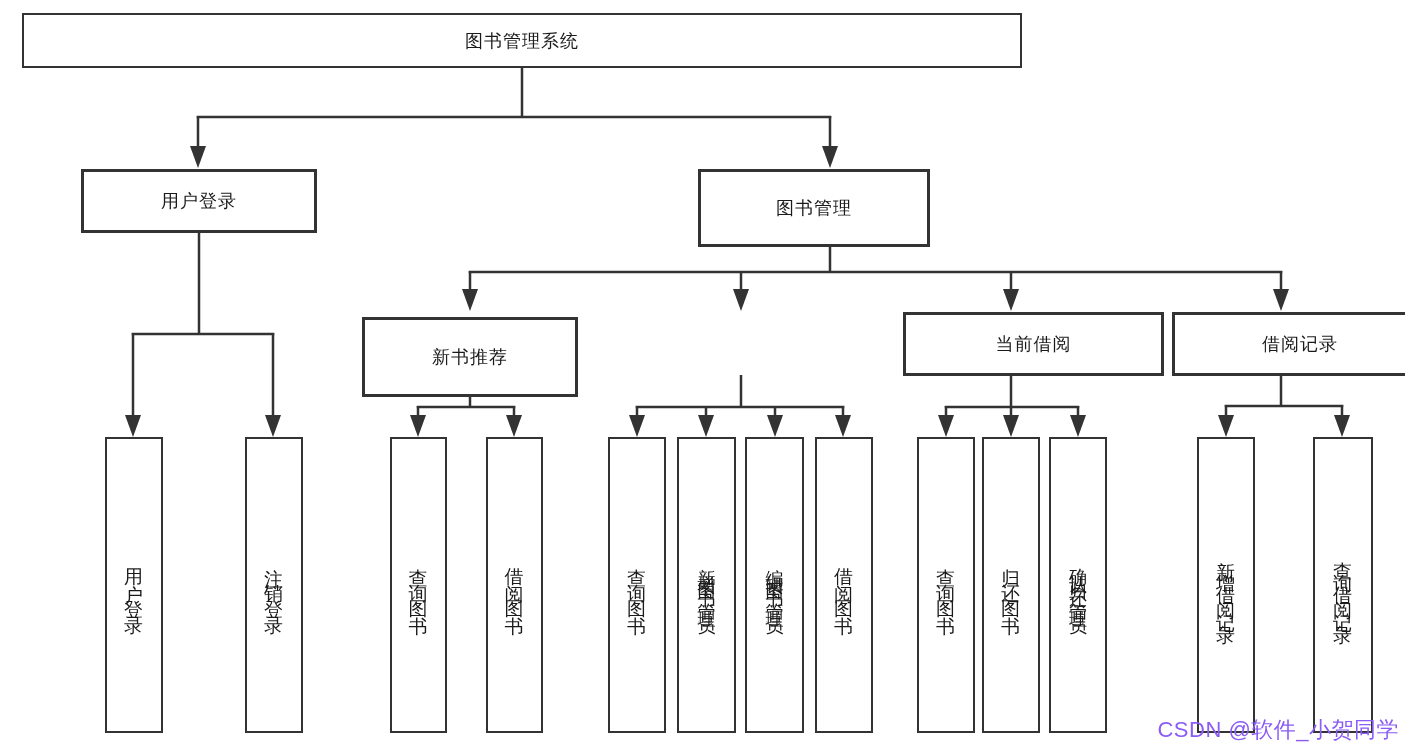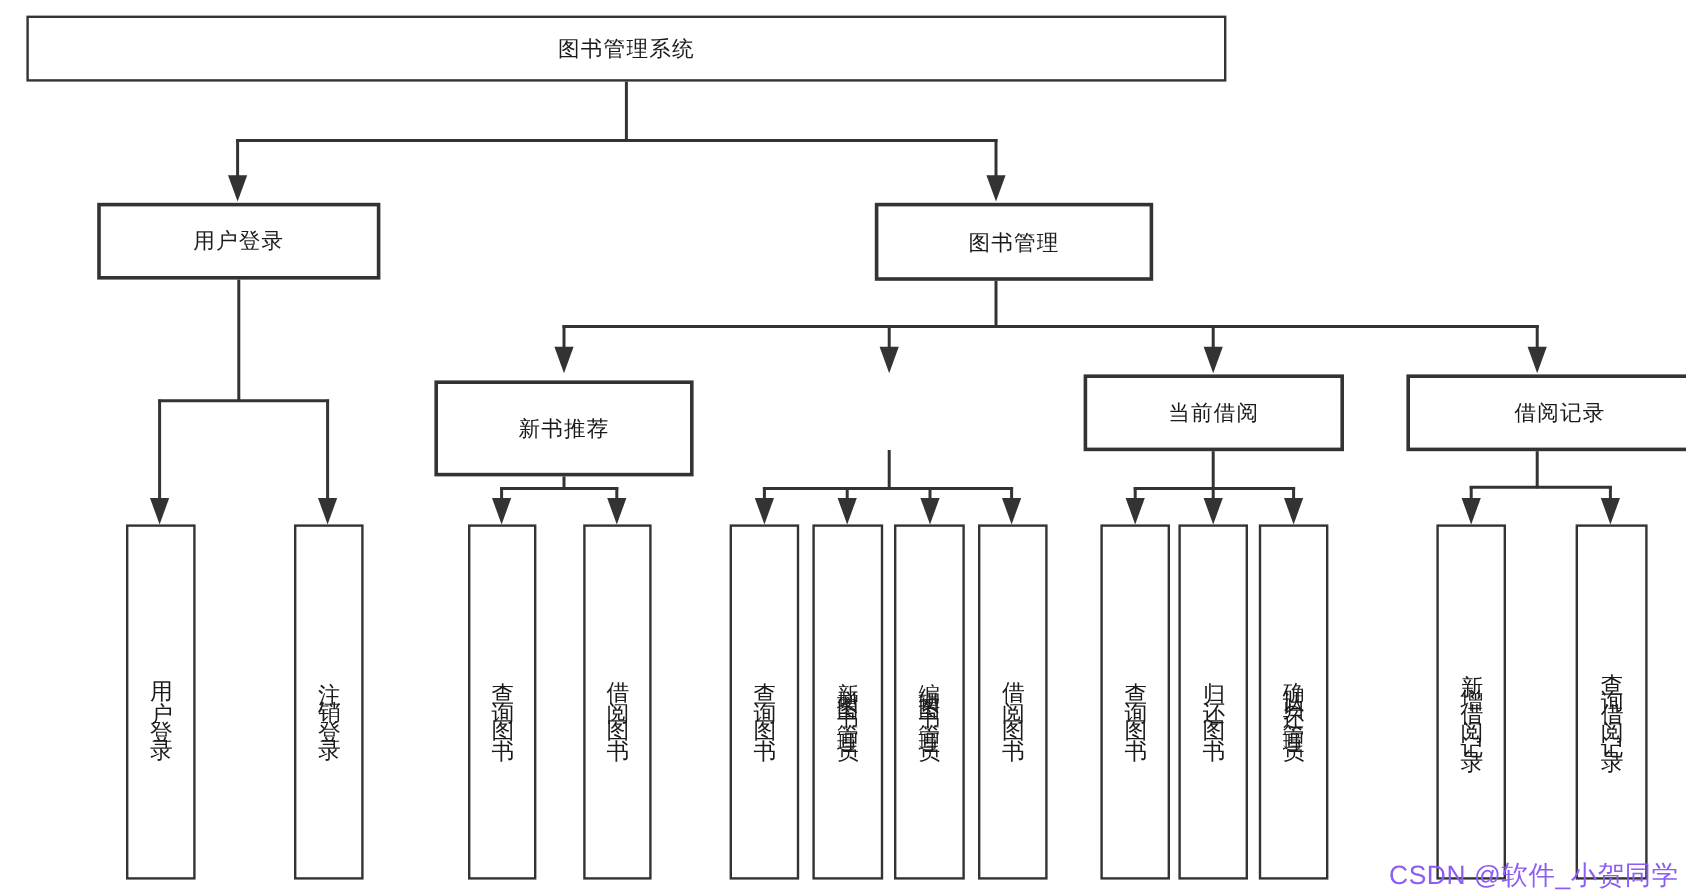--- a/index.html
+++ b/index.html
@@ -119,28 +119,28 @@
     </g>
   </svg>
 
   <div class="node hnode root" style="left:22px;top:13px;width:1000px;height:55px">
     <span>图书管理系统</span>
   </div>
 
   <div class="node hnode" style="left:81px;top:169px;width:236px;height:64px">
     <span>用户登录</span>
   </div>
-  <div class="node hnode" style="left:729px;top:169px;width:232px;height:65px">
+  <div class="node hnode" style="left:698px;top:169px;width:232px;height:78px">
     <span>图书管理</span>
   </div>
 
   <div class="node hnode" style="left:362px;top:317px;width:216px;height:80px">
     <span>新书推荐</span>
   </div>
-  <div class="node hnode" style="left:903px;top:312px;width:217px;height:64px">
+  <div class="node hnode" style="left:903px;top:312px;width:261px;height:64px">
     <span>当前借阅</span>
   </div>
   <div class="node hnode" style="left:1172px;top:312px;width:256px;height:64px">
     <span>借阅记录</span>
   </div>
 
   <div class="node leaf s4" style="left:105px;top:437px;width:58px;height:296px">
     <span class="vtext">用户登录</span>
   </div>
   <div class="node leaf s4" style="left:245px;top:437px;width:58px;height:296px">

